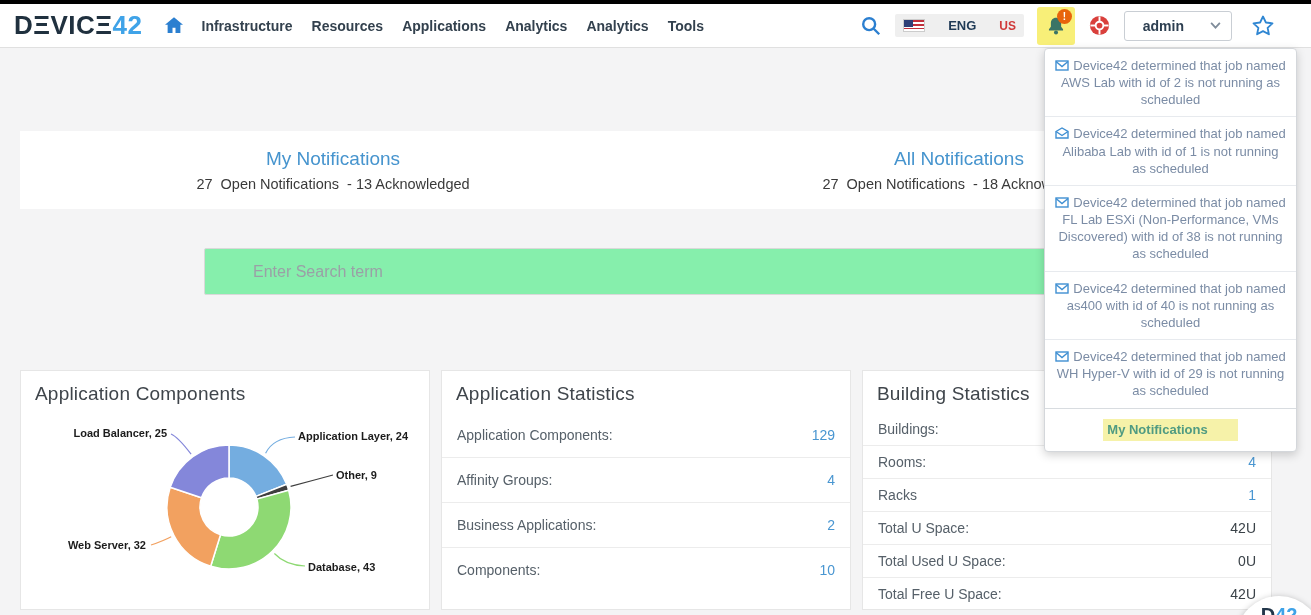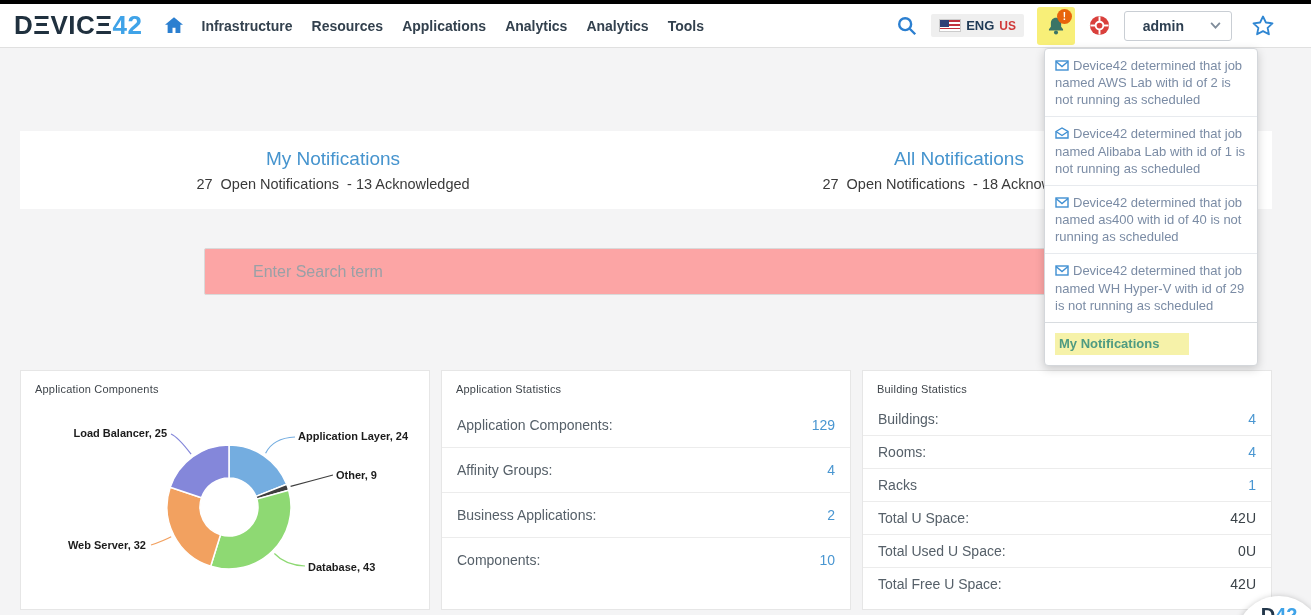--- a/index.html
+++ b/index.html
@@ -10,66 +10,66 @@
   .navbar { position:absolute; left:0; top:0; width:1311px; height:48px; background:#fff;
             border-top:4px solid #000000; border-bottom:1px solid #e0e0e0;
             display:flex; align-items:center; padding:0 36px 0 14px; z-index:50; }
   .logo { font-size:26px; font-weight:bold; letter-spacing:.5px; white-space:nowrap; cursor:pointer; }
   .logo .dark { color:#20313f; }
   .logo .accent { color:#3fa3e8; }
   .nav-left { display:flex; align-items:center; gap:19px; margin-left:22px; }
   .nav-item { font-size:14px; font-weight:600; color:#33414e; cursor:pointer; white-space:nowrap; }
   .home-icon { display:flex; align-items:center; cursor:pointer; }
   .nav-right { margin-left:auto; display:flex; align-items:center; gap:13px; }
-  .lang-box { display:flex; align-items:center; gap:5px; background:#efefef; border-radius:2px;
+  .lang-box { display:flex; align-items:center; gap:23px; background:#efefef; border-radius:2px;
               padding:4px 8px; cursor:pointer; }
   .flag { position:relative; width:22px; height:13px;
           background:repeating-linear-gradient(#c0303c 0 1.9px,#fff 1.9px 3.8px); border:0.5px solid #ccc; }
   .flag .canton { position:absolute; left:0; top:0; width:9px; height:7px; background:#2e3f77; }
   .lang-code { font-size:13px; font-weight:bold; color:#1f3a56; }
   .lang-region { font-size:12px; font-weight:bold; color:#d03a3a; }
   .bell-wrap { position:relative; width:38px; height:38px; background:#f8ef78; border-radius:3px;
                display:flex; align-items:center; justify-content:center; cursor:pointer; }
   .badge { position:absolute; top:2px; right:3px; width:15px; height:15px; background:#e8640c;
            border-radius:50%; color:#fff; font-size:10px; font-weight:bold; display:flex;
            align-items:center; justify-content:center; }
   .help-icon { cursor:pointer; display:flex; }
   .user-box { display:flex; align-items:center; justify-content:flex-end; gap:26px; width:108px;
               height:30px; border:1px solid #c9ced4; border-radius:3px; background:#fff;
               padding:0 10px; cursor:pointer; }
   .user-name { font-size:14px; font-weight:bold; color:#2c3e50; }
   .star-icon { cursor:pointer; display:flex; margin-left:6px; }
 
   
-  .dropdown { position:absolute; left:1044px; top:48px; width:214px; background:#fff; z-index:100;
-              border:1px solid #d4d7db; border-radius:4px; box-shadow:0 3px 10px rgba(0,0,0,.18); }
+  .dropdown { position:absolute; left:1044px; top:48px; width:253px; background:#fff; z-index:100;
+              border:1px solid #d4d7db; border-radius:4px; box-shadow:0 3px 10px rgba(0,0,0,.18);text-align:center; }
   .dd-item { padding:8px 10px; font-size:13px; line-height:1.32; color:#7b8ca5;
              border-bottom:1px solid #e7eaee; cursor:pointer; }
   .dd-item svg { vertical-align:-1px; margin-right:4px; }
   .dd-footer { padding:10px; }
   .dd-footer span { display:inline-block; background:#f6f2a9; color:#4f9b82; font-size:13px;
                     font-weight:bold; padding:3px 30px 4px 4px; cursor:pointer; }
 
   
   .banner { position:absolute; left:20px; top:131px; width:1252px; height:78px; background:#fff;
             display:flex; align-items:center; }
   .banner .half { width:50%; text-align:center; }
   .banner .title { font-size:19px; color:#4694ce; cursor:pointer; }
   .banner .subtitle { font-size:14.5px; color:#3a3a3a; margin-top:6px; white-space:pre; }
 
   
-  .search-input { position:absolute; left:204px; top:248px; width:902px; height:47px; background:#fca5a5;
+  .search-input { position:absolute; left:204px; top:248px; width:902px; height:47px; background:#86efac;
                   border:1px solid #d9d9d9; border-radius:2px; padding-left:48px; font-size:16px;
                   color:#444; font-family:"Liberation Sans", sans-serif; outline:none; }
   .search-input::placeholder { color:#9aa0a6; }
 
   
   .card { position:absolute; top:370px; height:240px; width:410px; background:#fff;
           border:1px solid #e6e6e6; }
-  .card-title { padding:12px 14px 8px; font-size:11px; color:#3f454b; letter-spacing:.2px; }
+  .card-title { padding:12px 14px 8px; font-size:19px; color:#3f454b; letter-spacing:.2px; }
   .stat-row { display:flex; justify-content:space-between; align-items:center;
               padding:14px 15px; border-bottom:1px solid #ececec; font-size:14px;text-align:center; }
   .stat-row.tight { padding:8px 15px; }
   .stat-row:last-child { border-bottom:none; }
   .stat-label { color:#566069; }
   .stat-value.link { color:#4996d1; cursor:pointer; }
   .stat-value.dark { color:#3a4248; }
 
   
   .chart-area { position:absolute; inset:0; }
@@ -153,20 +153,26 @@
     <svg width="14" height="11" viewBox="0 0 14 11" fill="none" stroke="#3f8fd2" stroke-width="1.4">
         <rect x="1" y="1" width="12" height="9"></rect>
         <path d="M1 1.5l6 5 6-5"></path>
       </svg><span>Device42 determined that job named AWS Lab with id of 2 is not running as scheduled</span>
   </div>
   <div class="dd-item">
     <svg width="14" height="12" viewBox="0 0 14 12" fill="none" stroke="#3f8fd2" stroke-width="1.4">
         <path d="M1 4.5L7 1l6 3.5V11H1z"></path>
         <path d="M1 4.5l6 4 6-4"></path>
       </svg><span>Device42 determined that job named Alibaba Lab with id of 1 is not running as scheduled</span>
+  </div>
+  <div class="dd-item">
+    <svg width="14" height="11" viewBox="0 0 14 11" fill="none" stroke="#3f8fd2" stroke-width="1.4">
+        <rect x="1" y="1" width="12" height="9"></rect>
+        <path d="M1 1.5l6 5 6-5"></path>
+      </svg><span>Device42 determined that job named FL Lab ESXi (Non-Performance, VMs Discovered) with id of 38 is not running as scheduled</span>
   </div>
   <div class="dd-item">
     <svg width="14" height="11" viewBox="0 0 14 11" fill="none" stroke="#3f8fd2" stroke-width="1.4">
         <rect x="1" y="1" width="12" height="9"></rect>
         <path d="M1 1.5l6 5 6-5"></path>
       </svg><span>Device42 determined that job named as400 with id of 40 is not running as scheduled</span>
   </div>
   <div class="dd-item" style="border-bottom:1px solid #d8dce0;">
     <svg width="14" height="11" viewBox="0 0 14 11" fill="none" stroke="#3f8fd2" stroke-width="1.4">
         <rect x="1" y="1" width="12" height="9"></rect>

